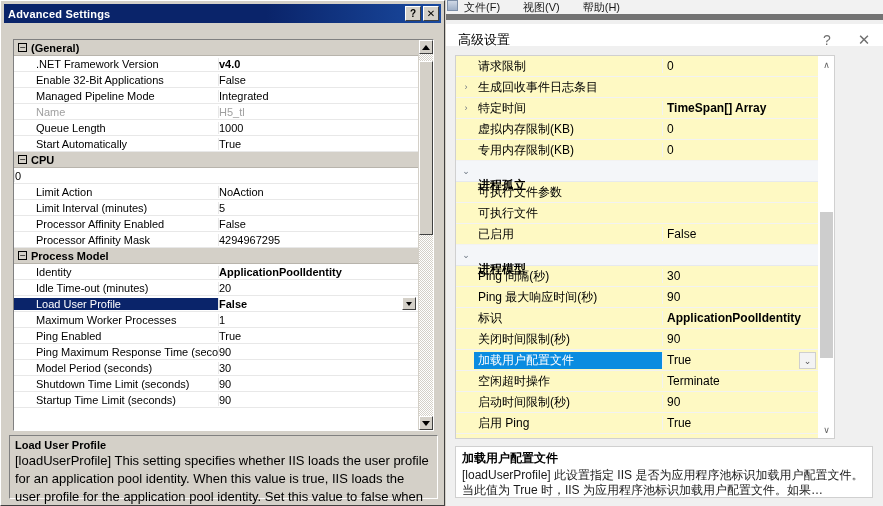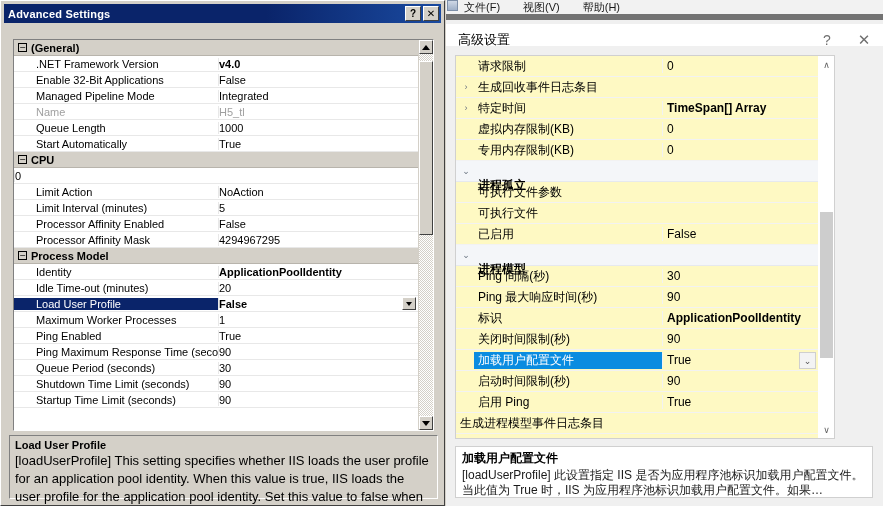--- a/index.html
+++ b/index.html
@@ -292,21 +292,21 @@
           </div>
           <div class="cl-row">
             <div class="cl-name">Ping Enabled</div>
             <div class="cl-val">True</div>
           </div>
           <div class="cl-row">
             <div class="cl-name">Ping Maximum Response Time (seconc</div>
             <div class="cl-val">90</div>
           </div>
           <div class="cl-row">
-            <div class="cl-name">Queue Period (seconds)</div>
+            <div class="cl-name">Model Period (seconds)</div>
             <div class="cl-val">30</div>
           </div>
           <div class="cl-row">
             <div class="cl-name">Shutdown Time Limit (seconds)</div>
             <div class="cl-val">90</div>
           </div>
           <div class="cl-row">
             <div class="cl-name">Startup Time Limit (seconds)</div>
             <div class="cl-val">90</div>
           </div>
@@ -415,20 +415,25 @@
             <div class="md-row">
               <div class="md-chev"></div>
               <div class="md-name">关闭时间限制(秒)</div>
               <div class="md-val">90</div>
             </div>
             <div class="md-row sel">
               <div class="md-chev"></div>
               <div class="md-name">加载用户配置文件</div>
               <div class="md-val">True</div>
               <div class="md-dropbtn">⌄</div>
+            </div>
+            <div class="md-row">
+              <div class="md-chev"></div>
+              <div class="md-name">空闲超时操作</div>
+              <div class="md-val">Terminate</div>
             </div>
             <div class="md-row">
               <div class="md-chev"></div>
               <div class="md-name">启动时间限制(秒)</div>
               <div class="md-val">90</div>
             </div>
             <div class="md-row">
               <div class="md-chev"></div>
               <div class="md-name">启用 Ping</div>
               <div class="md-val">True</div>

